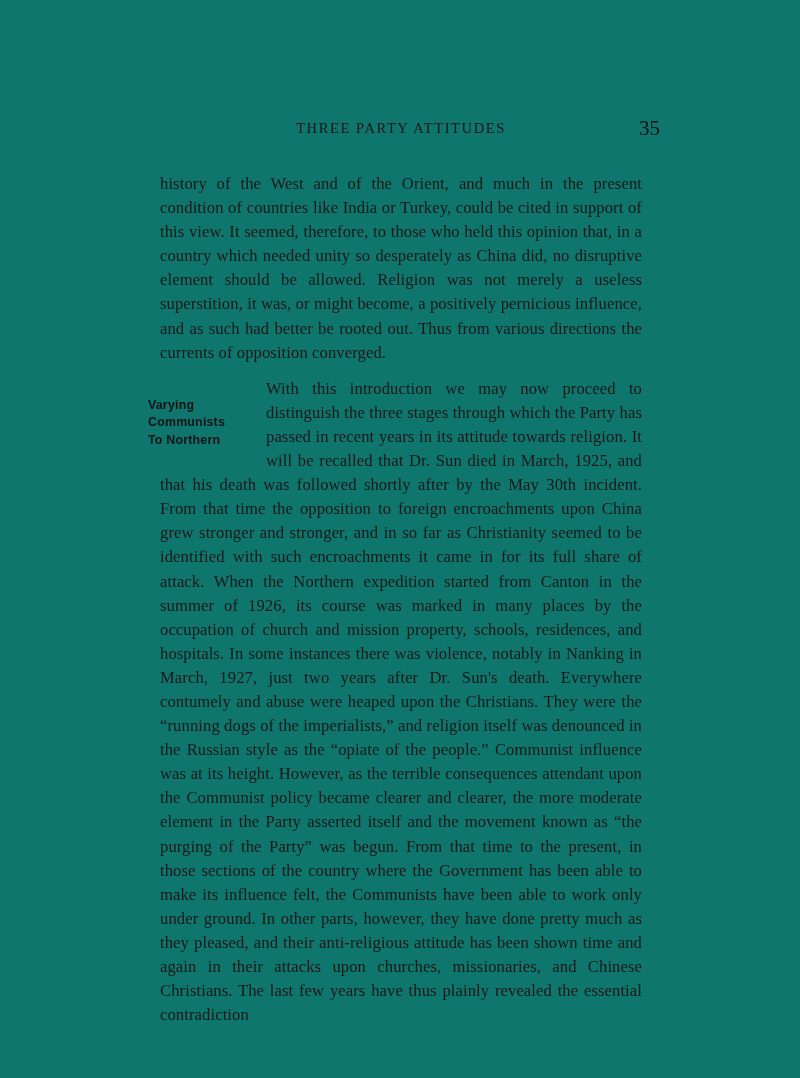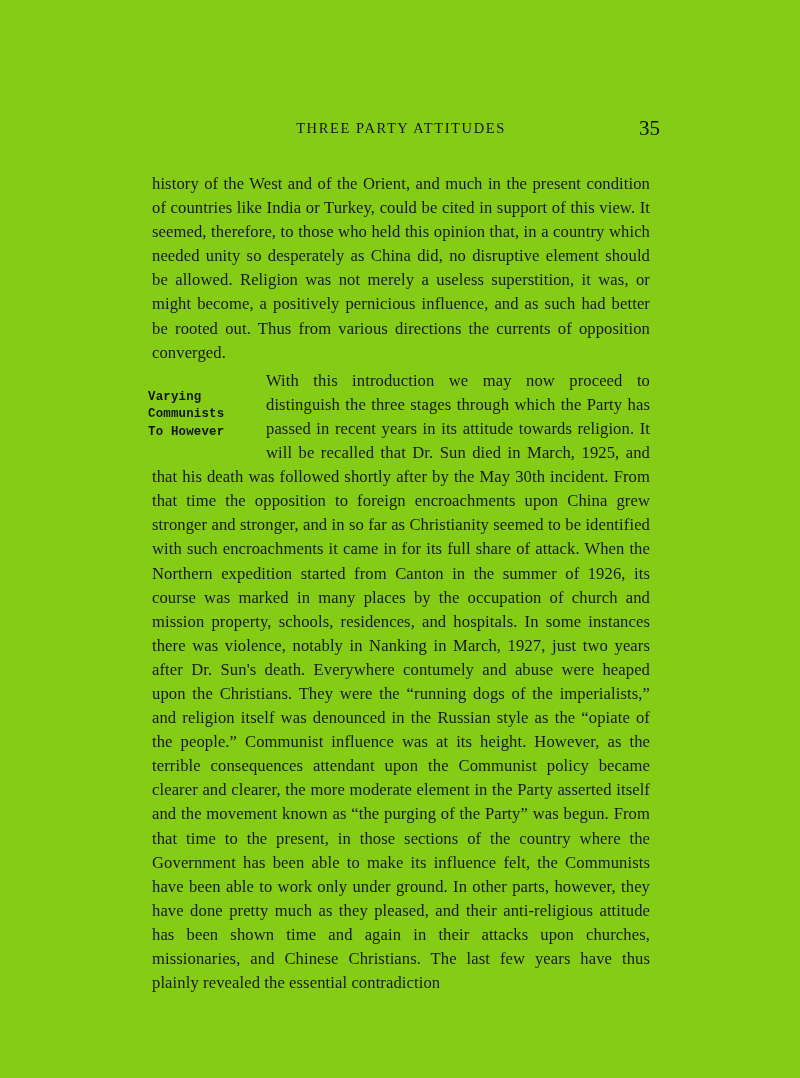--- a/index.html
+++ b/index.html
@@ -11,21 +11,21 @@
     height: 1078px;
     background: #ffffff;
     font-family: "Liberation Serif", serif;
     color: #1a1a1a;
     overflow: hidden;
   }
   .page {
     position: relative;
     width: 800px;
     height: 1078px;
-    background: #84cc16;
+    background: #0f766e;
   }
   .page-inner {
     position: absolute;
     left: 148px;
     top: 120px;
     width: 506px;
   }
   .running-head {
     display: flex;
     align-items: baseline;
@@ -43,21 +43,21 @@
   }
   .page-number {
     position: absolute;
     right: -6px;
     top: -4px;
     font-size: 21px;
     color: #111111;
     font-family: "Liberation Serif", serif;
   }
   p.body-text {
-    margin: 4px;
+    margin: 12px;
     font-size: 16.6px;
     line-height: 24.1px;
     text-align: justify;
     text-justify: inter-word;
     color: #181818;
     letter-spacing: 0.1px;
   }
   .para-with-marginal {
     position: relative;
   }
@@ -68,21 +68,20 @@
     width: 112px;
     font-family: "Liberation Sans", sans-serif;
     font-size: 12.4px;
     line-height: 17.6px;
     font-weight: 600;
     letter-spacing: 0.2px;
     color: #141414;
   }
   .marginal-note div {
     white-space: nowrap;
-    font-family: Liberation Mono, monospace;
   }
   .wrap-shape {
     float: left;
     width: 118px;
     height: 96px;
   }
 </style>
 </head>
 <body>
 
@@ -93,20 +92,20 @@
       <span class="running-head-title">THREE PARTY ATTITUDES</span>
       <span class="page-number">35</span>
     </div>
 
     <p class="body-text">history of the West and of the Orient, and much in the present condition of countries like India or Turkey, could be cited in support of this view. It seemed, therefore, to those who held this opinion that, in a country which needed unity so desperately as China did, no disruptive element should be allowed. Religion was not merely a useless superstition, it was, or might become, a positively pernicious influence, and as such had better be rooted out. Thus from various directions the currents of opposition converged.</p>
 
     <div class="para-with-marginal">
       <div class="marginal-note">
         <div>Varying</div>
         <div>Communists</div>
-        <div>To However</div>
+        <div>To Northern</div>
       </div>
       <div class="wrap-shape"></div>
       <p class="body-text">With this introduction we may now proceed to distinguish the three stages through which the Party has passed in recent years in its attitude towards religion. It will be recalled that Dr. Sun died in March, 1925, and that his death was followed shortly after by the May 30th incident. From that time the opposition to foreign encroachments upon China grew stronger and stronger, and in so far as Christianity seemed to be identified with such encroachments it came in for its full share of attack. When the Northern expedition started from Canton in the summer of 1926, its course was marked in many places by the occupation of church and mission property, schools, residences, and hospitals. In some instances there was violence, notably in Nanking in March, 1927, just two years after Dr. Sun's death. Everywhere contumely and abuse were heaped upon the Christians. They were the “running dogs of the imperialists,” and religion itself was denounced in the Russian style as the “opiate of the people.” Communist influence was at its height. However, as the terrible consequences attendant upon the Communist policy became clearer and clearer, the more moderate element in the Party asserted itself and the movement known as “the purging of the Party” was begun. From that time to the present, in those sections of the country where the Government has been able to make its influence felt, the Communists have been able to work only under ground. In other parts, however, they have done pretty much as they pleased, and their anti-religious attitude has been shown time and again in their attacks upon churches, missionaries, and Chinese Christians. The last few years have thus plainly revealed the essential contradiction</p>
     </div>
 
   </div>
 </div>
 
 </body></html>

